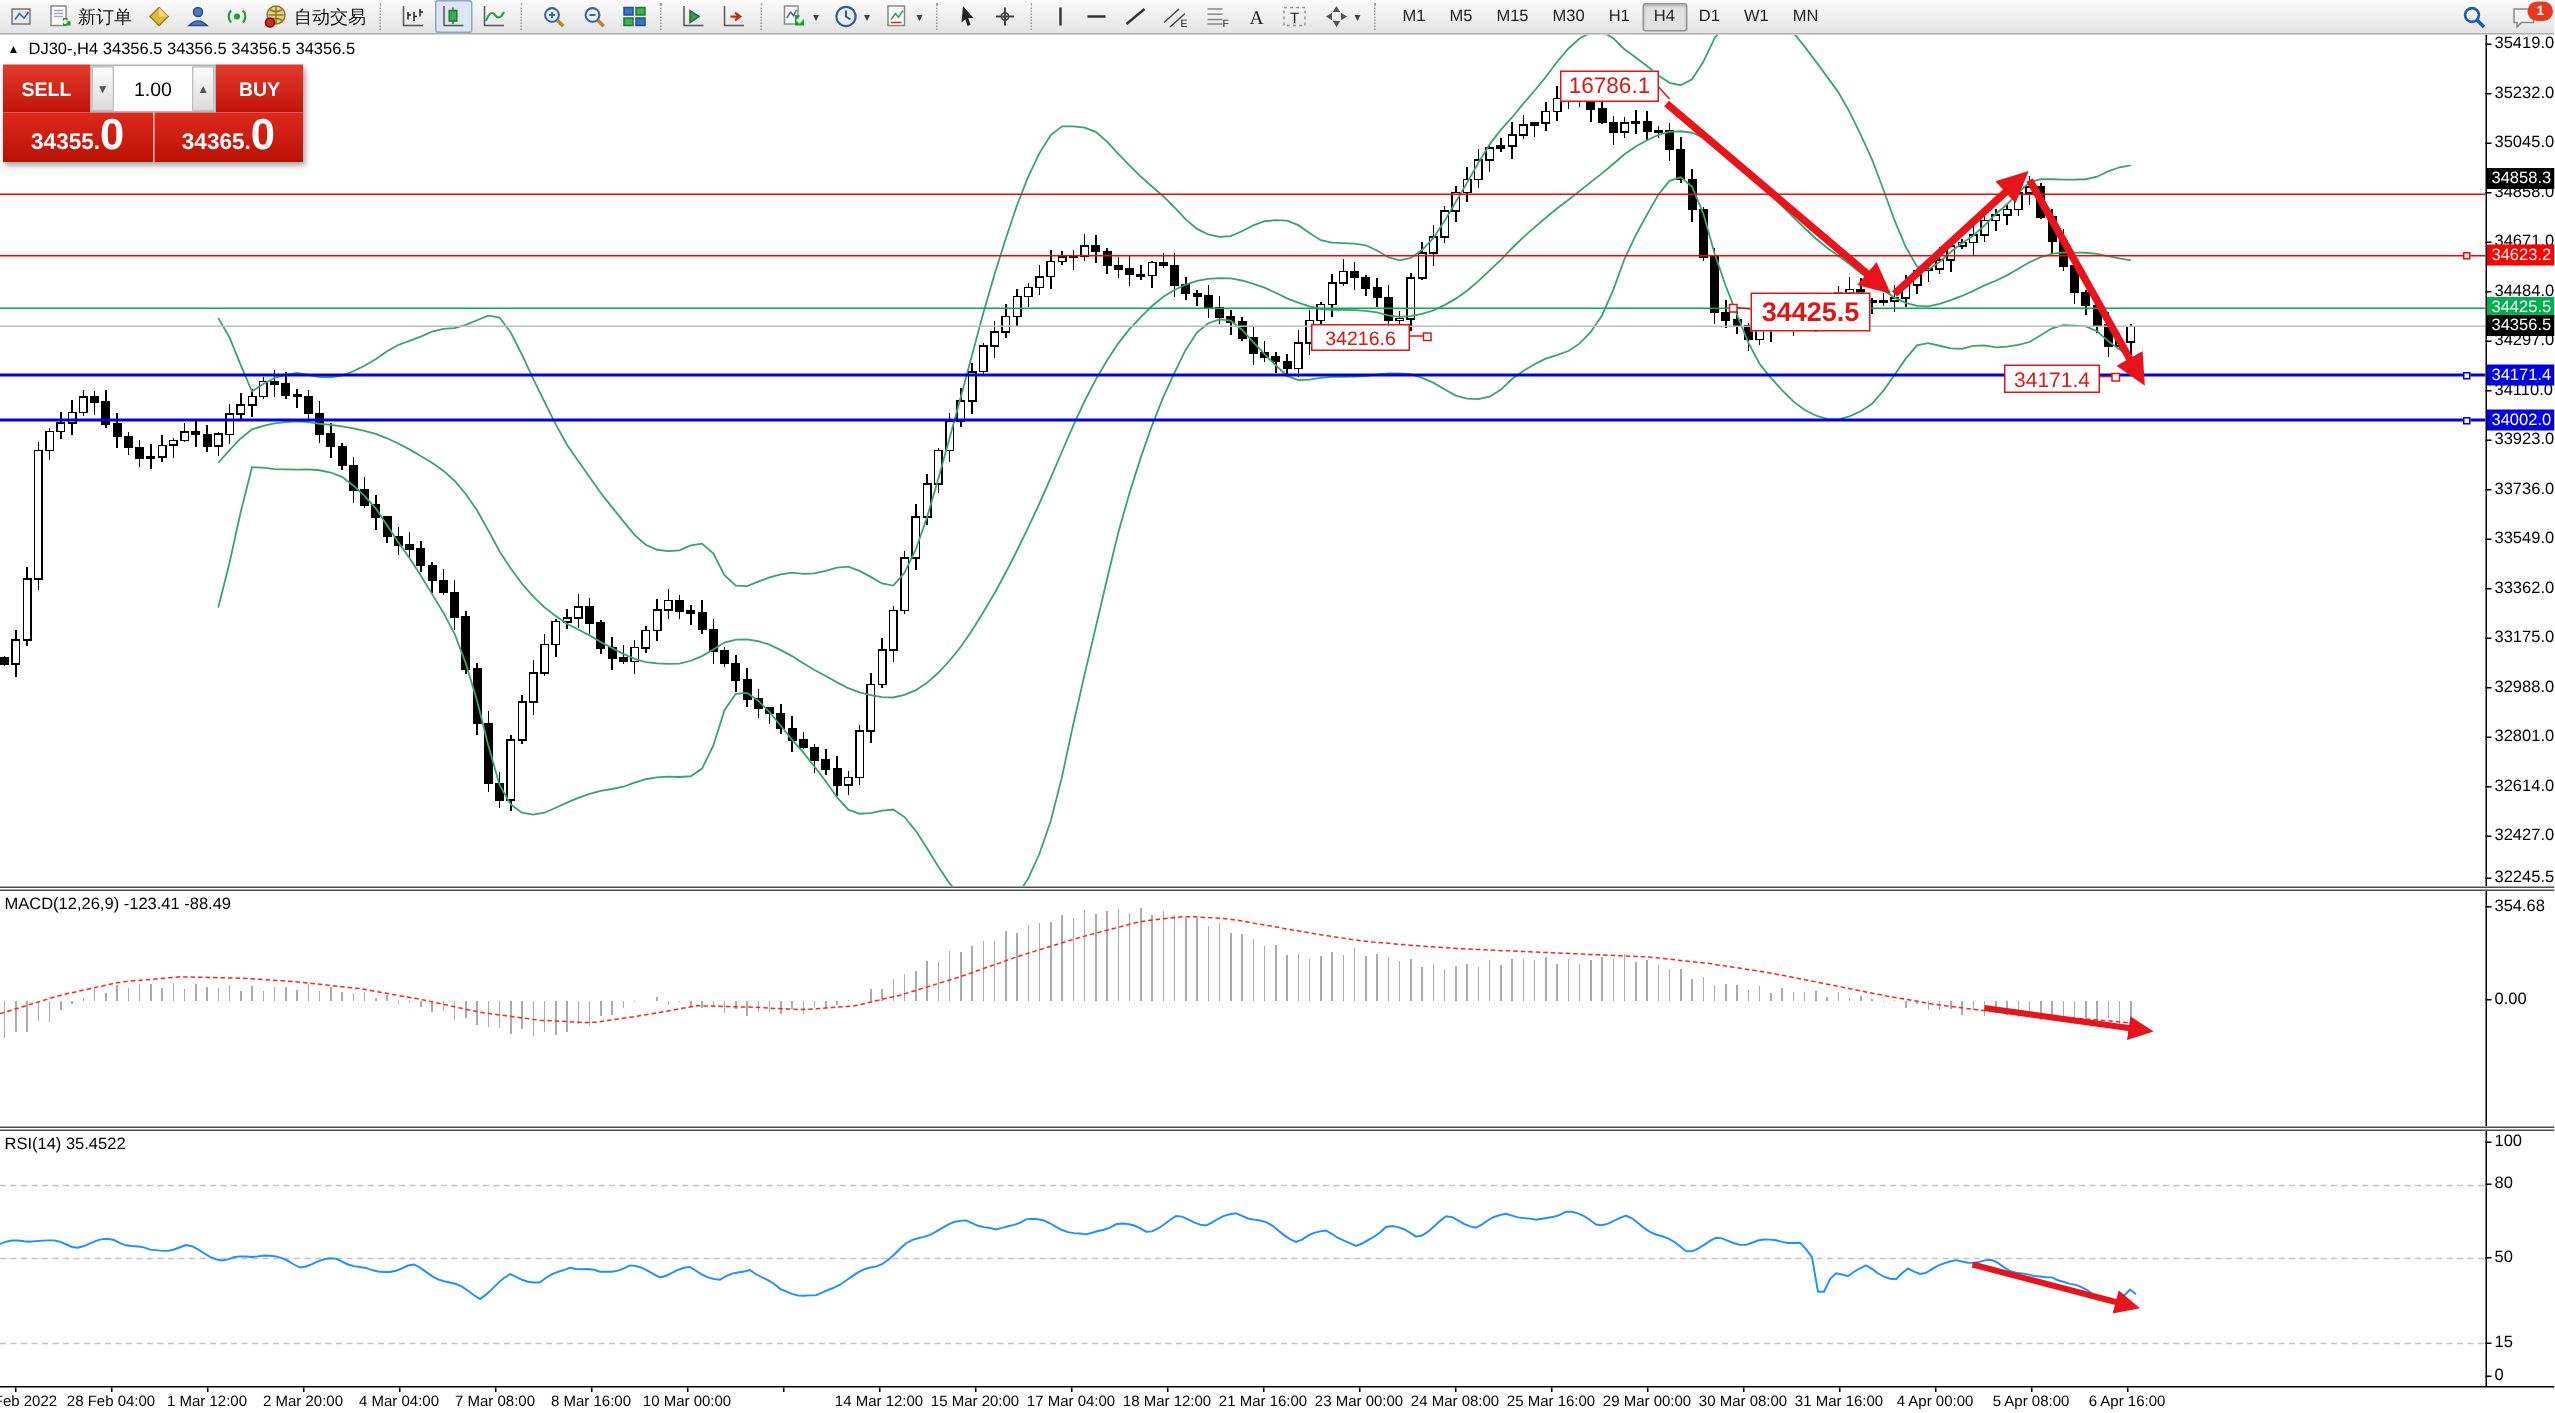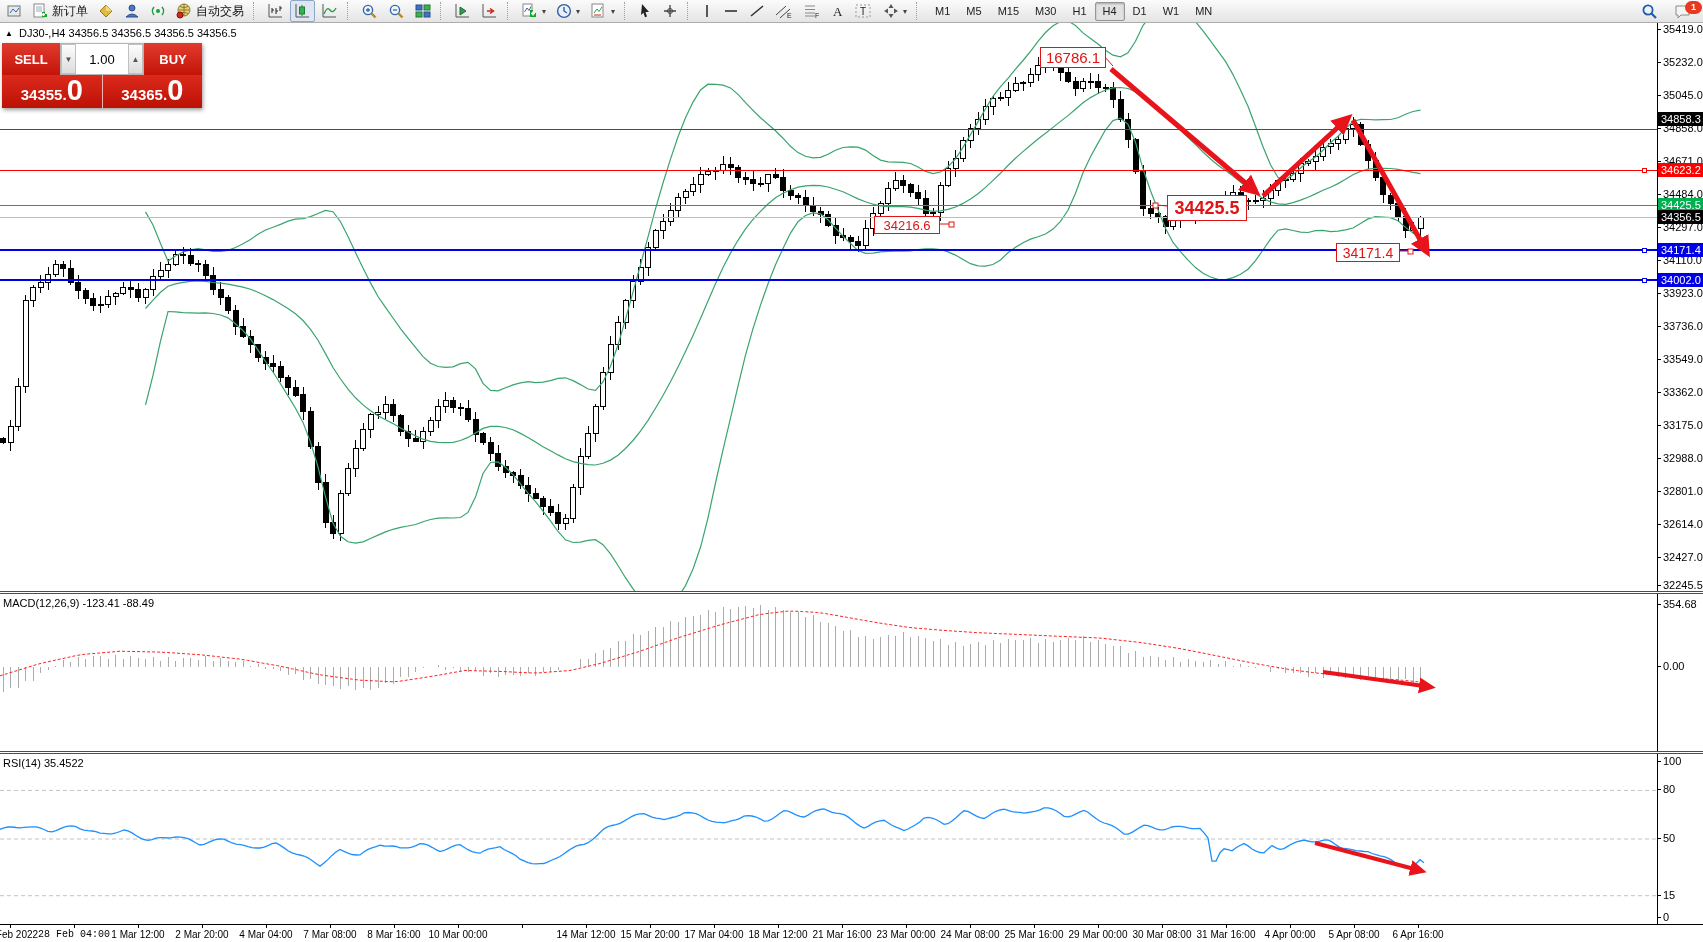--- a/index.html
+++ b/index.html
@@ -1060,21 +1060,21 @@
         <div class="tick" style="top: 78px;">50</div>
         <div class="tick" style="top: 135px;">15</div>
         <div class="tick" style="top: 157px;">0</div>
       </div>
   </div>
 
   <div id="time-axis">
       <div class="t-tick" style="left: 10px;"></div>
       <div class="t-label" style="left: 10px;">25 Feb 2022</div>
       <div class="t-tick" style="left: 74px;"></div>
-      <div class="t-label" style="left: 74px; font-family: Liberation Mono, monospace;">28 Feb 04:00</div>
+      <div class="t-label" style="left: 74px;">28 Feb 04:00</div>
       <div class="t-tick" style="left: 138px;"></div>
       <div class="t-label" style="left: 138px;">1 Mar 12:00</div>
       <div class="t-tick" style="left: 202px;"></div>
       <div class="t-label" style="left: 202px;">2 Mar 20:00</div>
       <div class="t-tick" style="left: 266px;"></div>
       <div class="t-label" style="left: 266px;">4 Mar 04:00</div>
       <div class="t-tick" style="left: 330px;"></div>
       <div class="t-label" style="left: 330px;">7 Mar 08:00</div>
       <div class="t-tick" style="left: 394px;"></div>
       <div class="t-label" style="left: 394px;">8 Mar 16:00</div>

